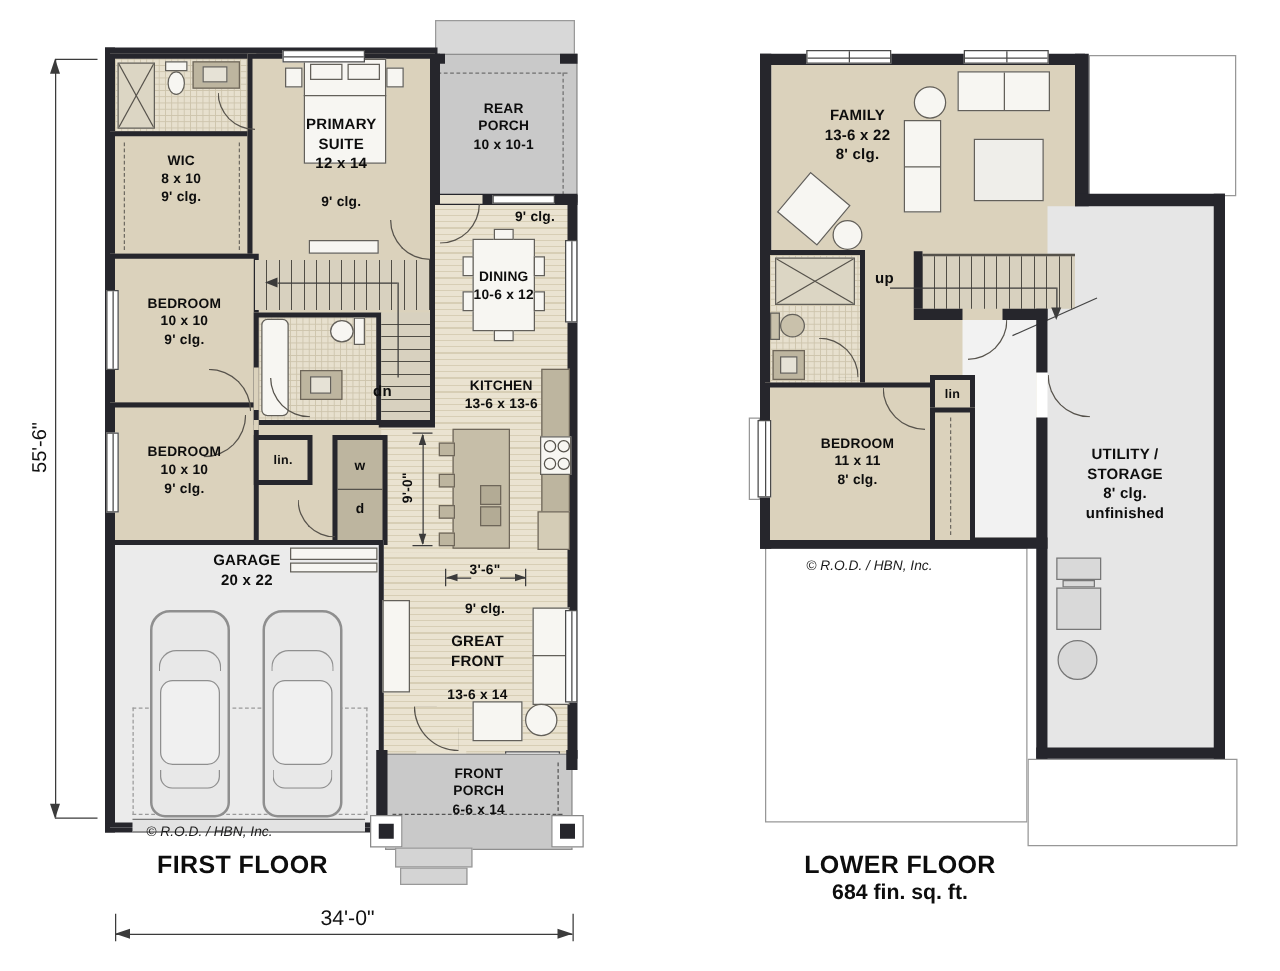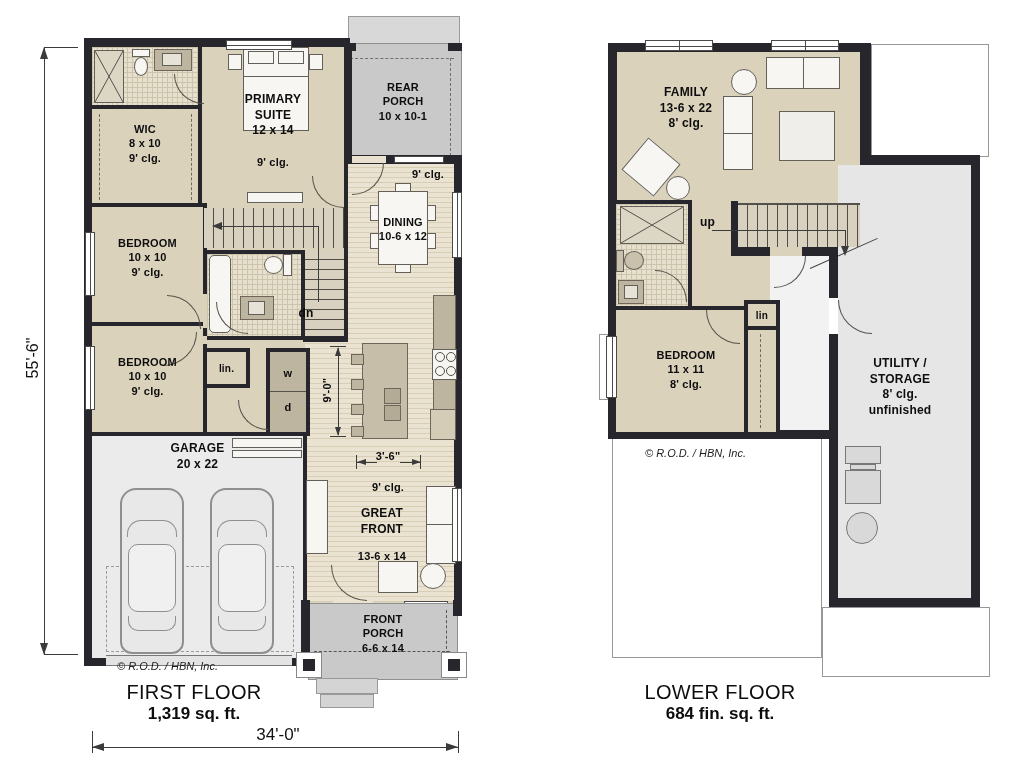--- a/index.html
+++ b/index.html
@@ -19,21 +19,21 @@
   .furn{position:absolute;background:#f7f6f2;border:1px solid #63605a;box-sizing:border-box;}
   .cab{position:absolute;background:#bdb59f;border:1px solid #6e6659;box-sizing:border-box;}
   .win{position:absolute;background:#fff;border:1px solid #4a4a4a;box-sizing:border-box;}
   .winline{position:absolute;background:#4a4a4a;}
   .arc{position:absolute;box-sizing:border-box;border:1px solid #56524b;background:transparent;}
   .dash{position:absolute;}
   .dimline{position:absolute;background:#3b3b3b;}
   .tri{position:absolute;width:0;height:0;}
   .lbl{position:absolute;font-weight:bold;text-align:center;line-height:1.3;font-size:11px;letter-spacing:.2px;}
   .lbl div{white-space:nowrap;}
-  .title{position:absolute;font-weight:normal;font-size:20px;text-align:center;letter-spacing:.3px;}
+  .title{position:absolute;font-weight:bold;font-size:20px;text-align:center;letter-spacing:.3px;}
   .area{position:absolute;font-weight:bold;font-size:17px;text-align:center;}
   .copy{position:absolute;font-style:italic;font-size:11px;color:#1c1c1c;white-space:nowrap;}
   .dimtext{position:absolute;font-size:16px;text-align:center;color:#111;}
   .outline{position:absolute;background:#fff;border:1px solid #979797;box-sizing:border-box;}
   .circle{border-radius:50%;}
 </style>
 </head>
 <body>
 
 <div id="canvas">
@@ -231,20 +231,24 @@
       <div>PORCH</div>
       <div>10 x 10-1</div>
   </div>
   <div class="lbl" style="left:396px;top:167px;width:64px;">
       <div>9' clg.</div>
     </div>
   <div class="lbl" style="left:344px;top:215px;width:118px;">
     <div>DINING</div>
       <div>10-6 x 12</div>
   </div>
+  <div class="lbl" style="left:345px;top:302px;width:112px;">
+    <div>KITCHEN</div>
+      <div>13-6 x 13-6</div>
+  </div>
   <div class="lbl" style="left:88px;top:236px;width:119px;">
     <div>BEDROOM</div>
       <div>10 x 10</div>
       <div>9' clg.</div>
   </div>
   <div class="lbl" style="left:88px;top:355px;width:119px;">
     <div>BEDROOM</div>
       <div>10 x 10</div>
       <div>9' clg.</div>
   </div>
@@ -295,21 +299,20 @@
 
   <div class="dimline" style="left:92px;top:747px;width:366px;height:1px;"></div>
   <div class="dimline" style="left:92px;top:731px;width:1px;height:22px;"></div>
   <div class="dimline" style="left:458px;top:731px;width:1px;height:22px;"></div>
   <div class="tri" style="left:92px;top:743px;border-top:4px solid transparent;border-bottom:4px solid transparent;border-right:12px solid #3b3b3b;"></div>
   <div class="tri" style="left:446px;top:743px;border-top:4px solid transparent;border-bottom:4px solid transparent;border-left:12px solid #3b3b3b;"></div>
   <div class="dimtext" style="left:228px;top:725px;width:100px;font-size:17px;">34'-0"</div>
 
   <div class="copy" style="left:117px;top:660px;">© R.O.D. / HBN, Inc.</div>
   <div class="title" style="left:104px;top:681px;width:180px;">FIRST FLOOR</div>
-  <div class="area" style="left:104px;top:704px;width:180px;">1,319 sq. ft.</div>
 
   <div class="outline" style="left:871px;top:44px;width:118px;height:113px;"></div>
   <div class="outline" style="left:612px;top:438px;width:210px;height:220px;"></div>
   <div class="outline" style="left:822px;top:607px;width:168px;height:70px;"></div>
 
   <div class="abs beige" style="left:617px;top:52px;width:245px;height:196px;"></div>
   <div class="abs beige" style="left:617px;top:248px;width:212px;height:182px;"></div>
   <div class="abs ugray" style="left:838px;top:165px;width:134px;height:434px;"></div>
   <div class="abs" style="left:770px;top:256px;width:59px;height:174px;background:#f2f2f2;"></div>
 

